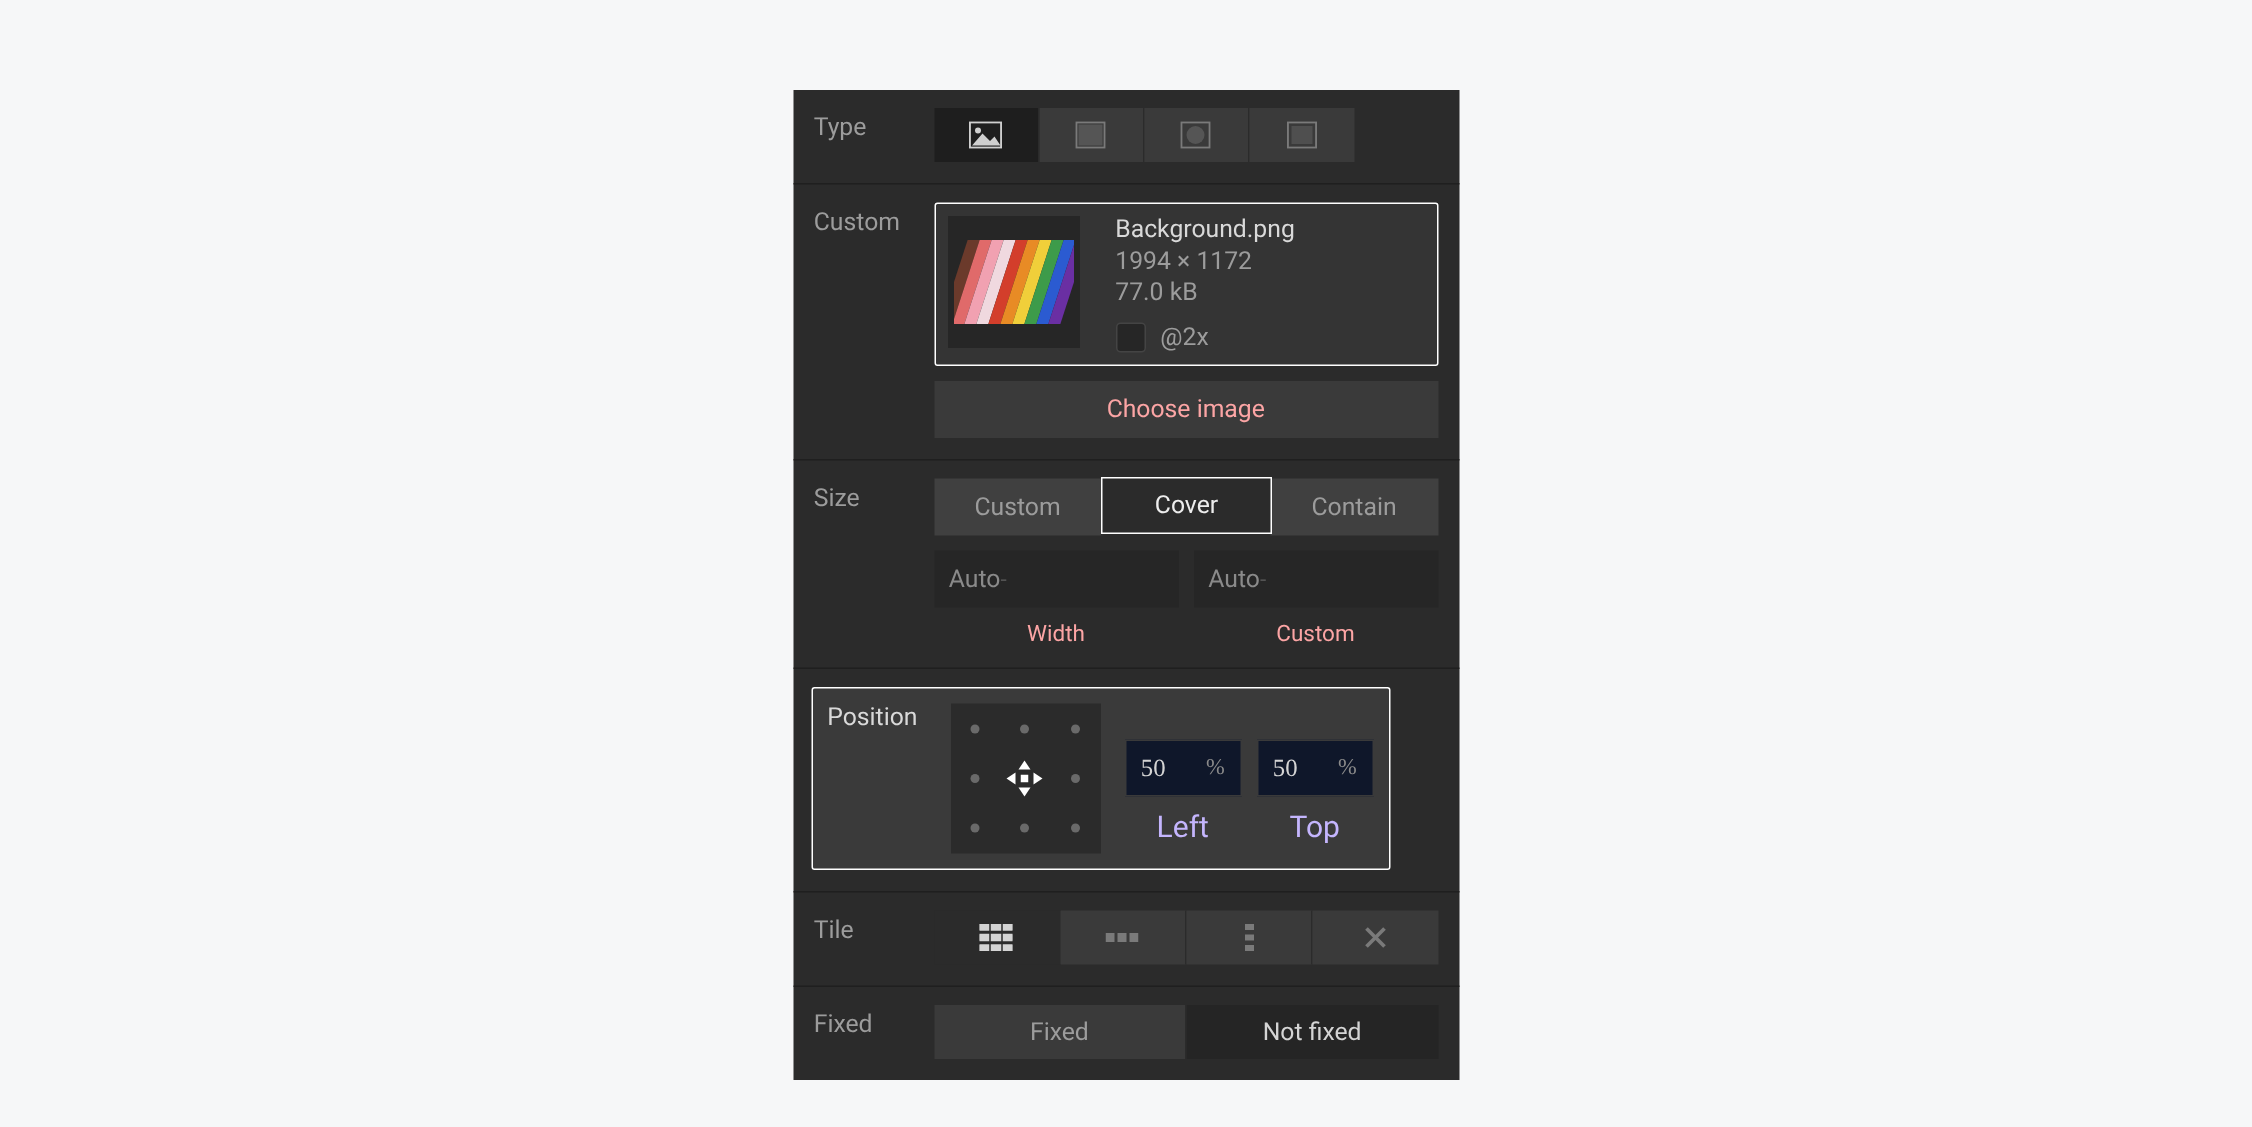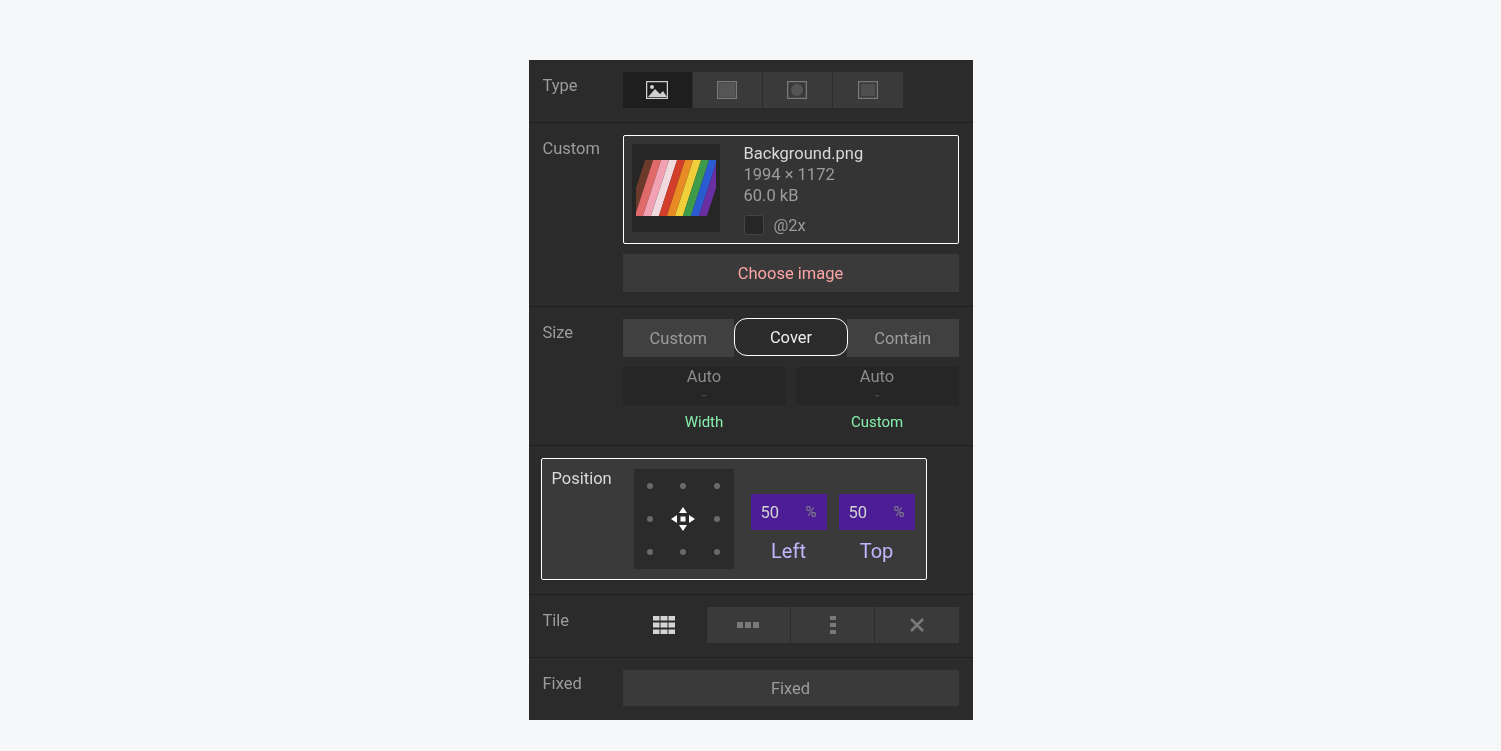--- a/index.html
+++ b/index.html
@@ -129,21 +129,21 @@
     align-items: center;
     justify-content: center;
     font-size: 16.5px;
     border-right: 1px solid #2b2b2b;
   }
   .seg-btn:last-child { border-right: none; }
   .seg-btn.active {
     background: #2b2b2b;
     border: 1.5px solid #fff;
     color: #ededed;
-    border-radius: 13px;
+    border-radius: 0;
     margin: -1px;
     z-index: 1;
   }
   .dim-row {
     display: flex;
     gap: 10px;
     margin-top: 10px;
   }
   .dim-box {
     flex: 1;
@@ -153,26 +153,25 @@
   }
   .dim-input {
     width: 100%;
     height: 38px;
     background: #262626;
     color: #8a8a8a;
     display: flex;
     align-items: center;
     padding: 0 10px;
     font-size: 16.5px;
-    flex-direction: column;
   }
   .dim-input .unit { color: #535353; font-size: 15px; }
   .dim-label {
     margin-top: 8px;
-    color: #86efac;
+    color: #fca5a5;
     font-size: 15px;
   }
 
   
   .position-section {
     border: 1.5px solid #fff;
     border-radius: 2px;
     background: #3a3a3a;
     padding: 10px;
     display: flex;
@@ -218,28 +217,29 @@
   }
   .pos-col {
     display: flex;
     flex-direction: column;
     align-items: center;
     flex: 1;
   }
   .pos-input {
     width: 78px;
     height: 38px;
-    background: #4c1d95;
+    background: #0f172a;
     color: #d4d4d4;
     display: flex;
     align-items: center;
     justify-content: space-between;
     padding: 0 10px;
     font-size: 16.5px;
     border: 1px solid #3a3a3a;
+    font-family: Liberation Serif, serif;
   }
   .pos-input .unit { color: #8a8a8a; font-size: 15px; }
   .pos-sublabel {
     margin-top: 8px;
     color: #c4b5fd;
     font-size: 20px;
   }
 
   
   .tile-buttons, .fixed-buttons {
@@ -326,21 +326,21 @@
             <div class="stripe" style="background:#e88b25"></div>
             <div class="stripe" style="background:#f0cf3a"></div>
             <div class="stripe" style="background:#3d9b4a"></div>
             <div class="stripe" style="background:#2b5bd1"></div>
             <div class="stripe" style="background:#6a2fa3"></div>
           </div>
         </div>
         <div class="img-meta">
           <div class="fname">Background.png</div>
           <div>1994 × 1172</div>
-          <div>60.0 kB</div>
+          <div>77.0 kB</div>
           <div class="at2x-row">
             <div class="chk"></div>
             <span>@2x</span>
           </div>
         </div>
       </div>
       <div class="choose-btn">Choose image</div>
     </div>
   </div>
 
@@ -448,16 +448,17 @@
           <line x1="13" y1="1" x2="1" y2="13" stroke="#7a7a7a" stroke-width="2.5"></line>
         </svg>
       </div>
     </div>
   </div>
 
   <div class="section no-border">
     <div class="label-col">Fixed</div>
     <div class="content-col fixed-buttons">
       <div class="fixed-btn">Fixed</div>
+      <div class="fixed-btn active">Not fixed</div>
     </div>
   </div>
 
 </div>
 
 </body></html>

